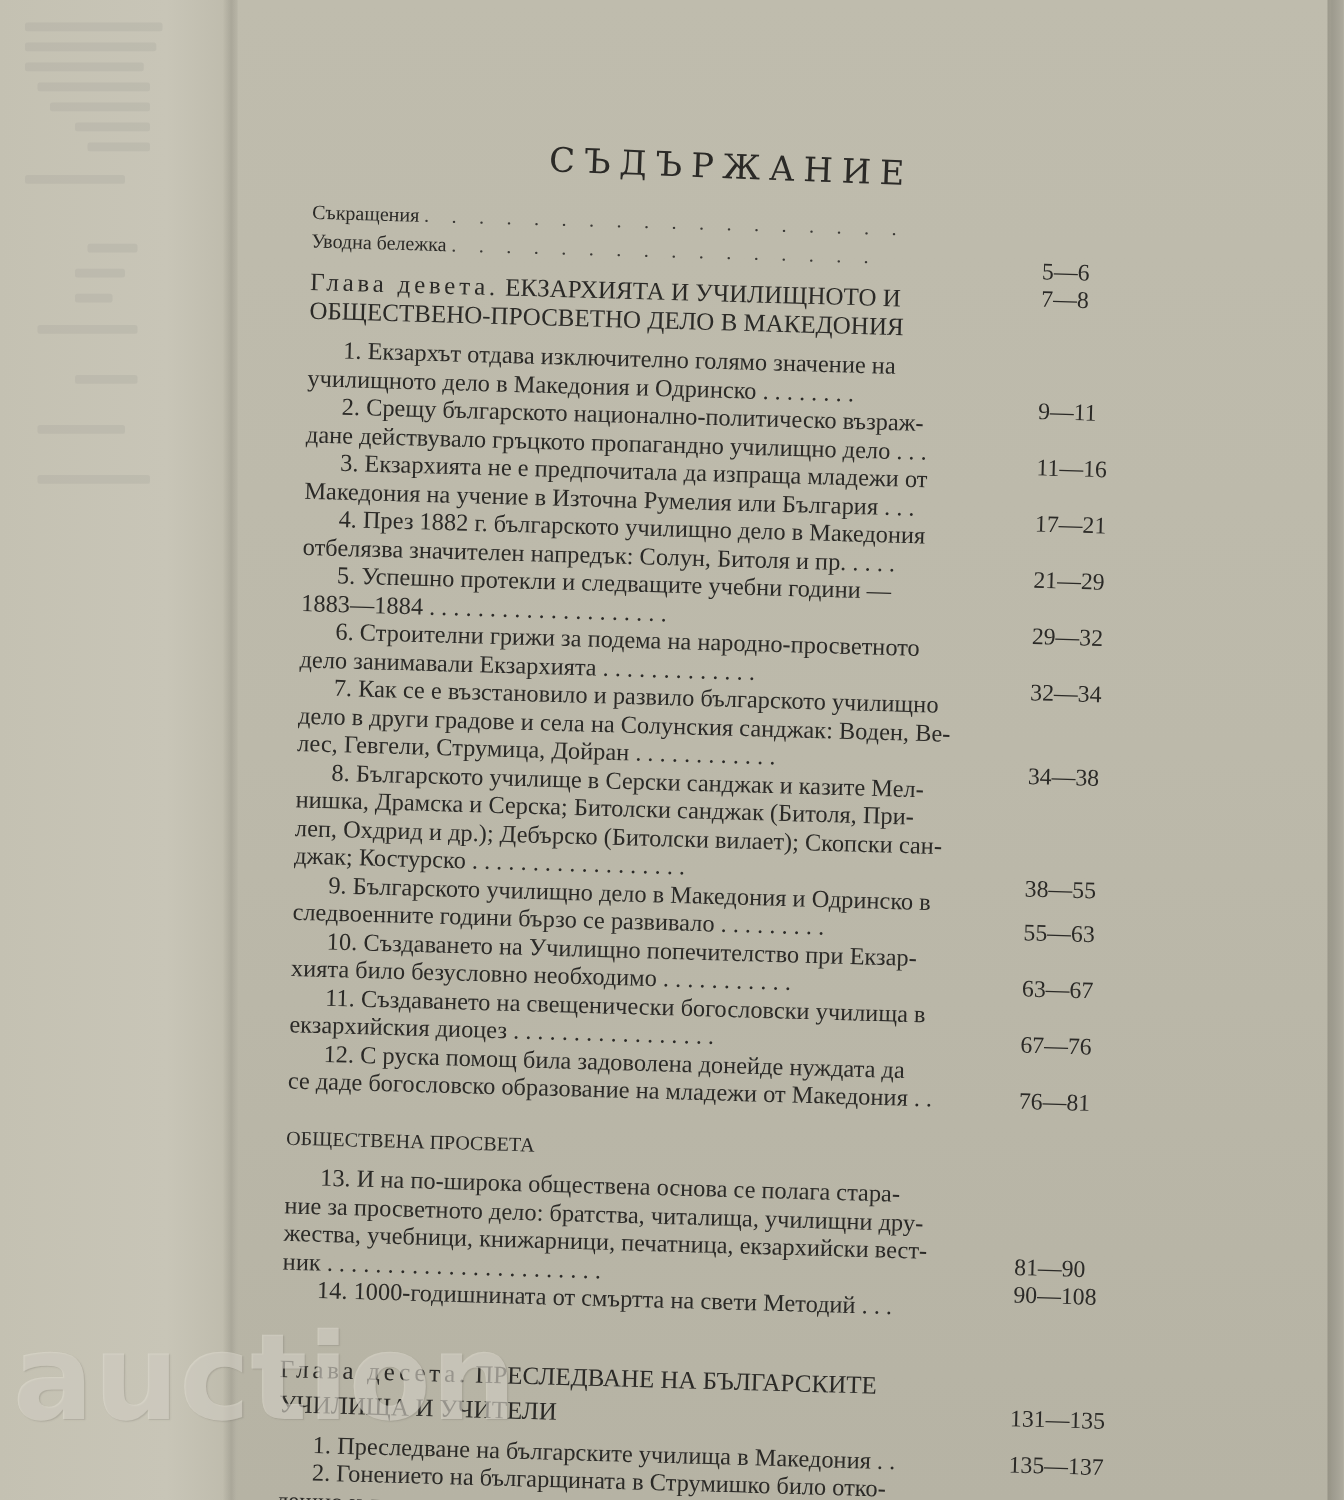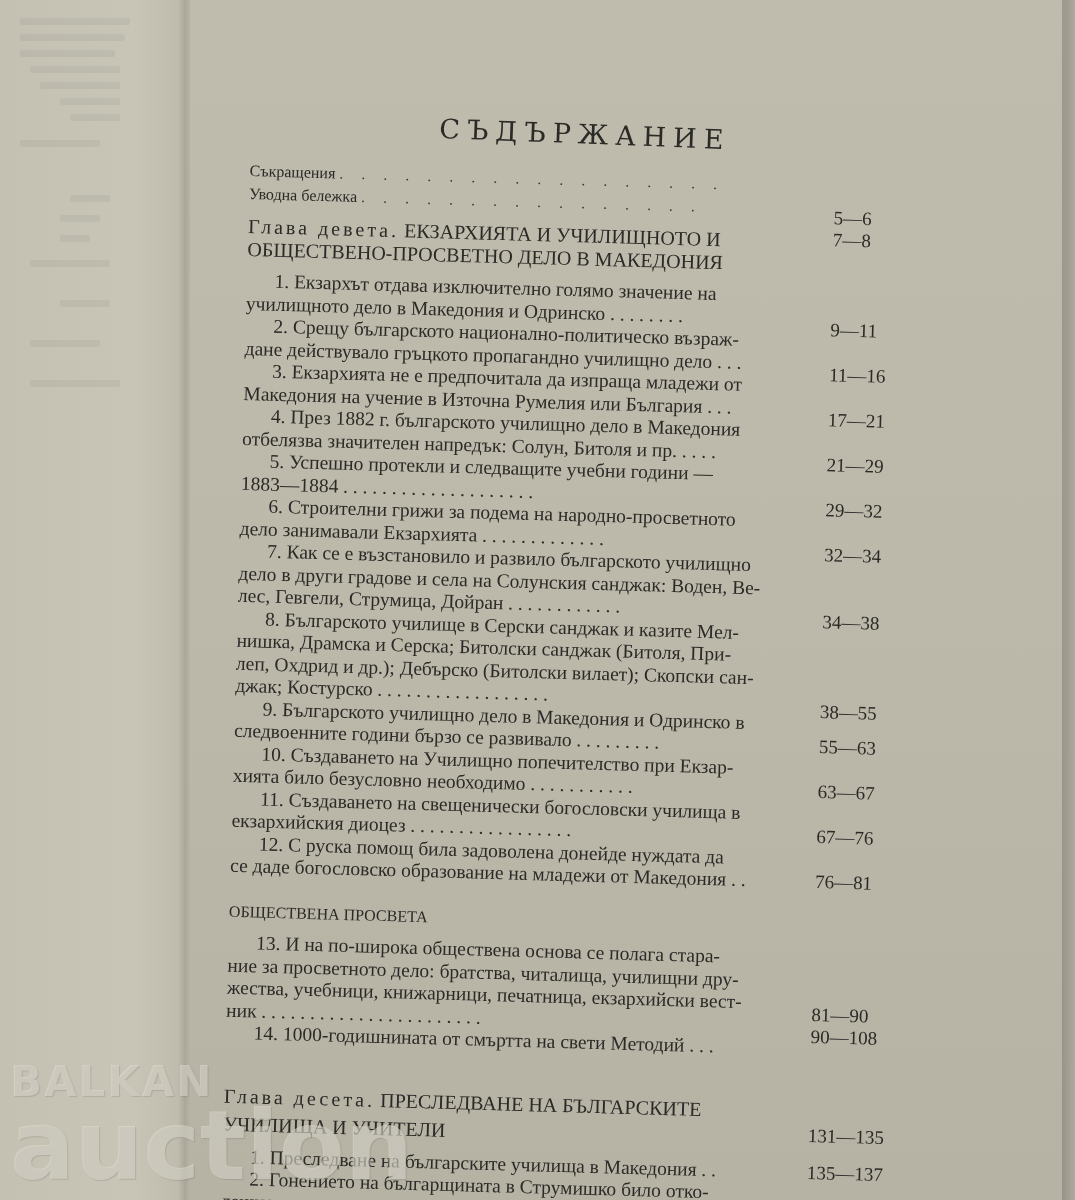--- a/index.html
+++ b/index.html
@@ -195,15 +195,14 @@
   <div>
     <div class="line indent"><span>1. Преследване на българските училища в Македония . .</span><span class="pg" style="top:0px">135—137</span></div>
   </div>
   <div>
     <div class="line indent"><span>2. Гонението на българщината в Струмишко било отко-</span></div>
     <div class="line"><span>лешно и дълго продължило . . . . . . . .</span></div>
   </div>
 </div>
 
 <div class="watermark">
-  <span class="wm-top">BALKAN</span>
   <span class="wm-bottom">auction</span>
 </div>
 
 </body></html>

